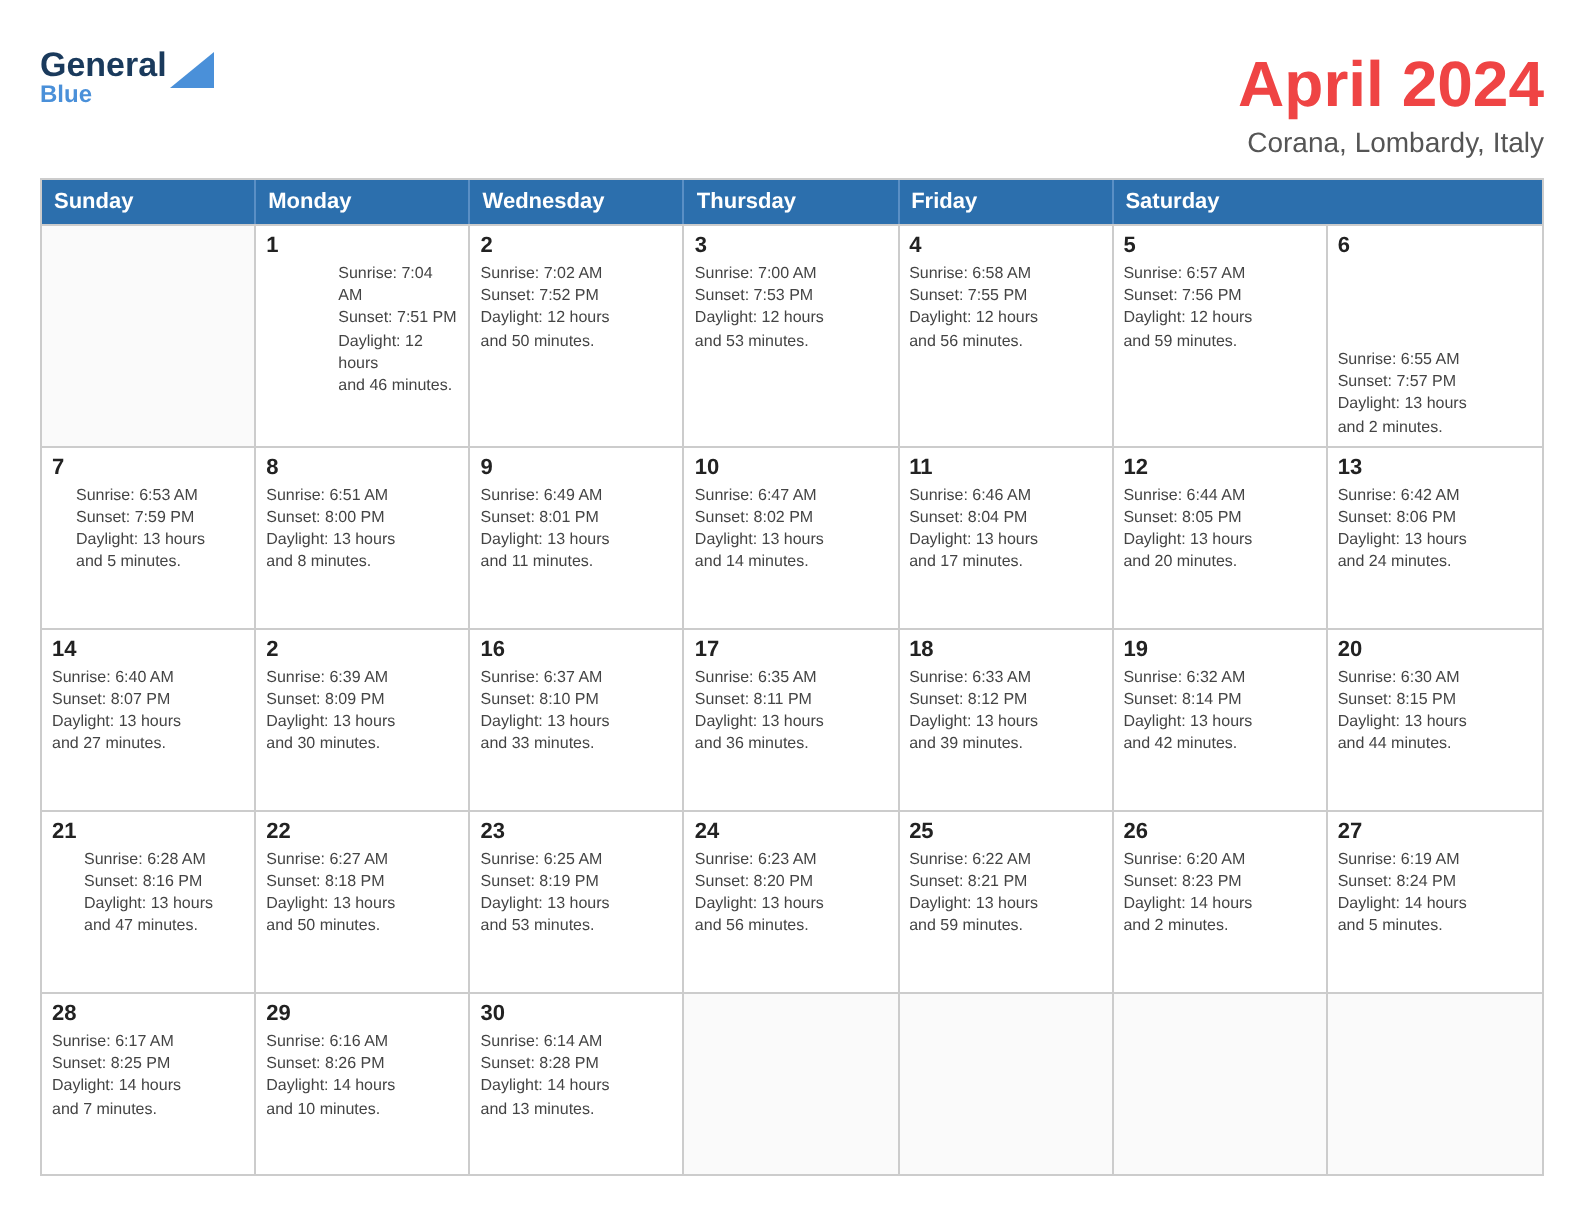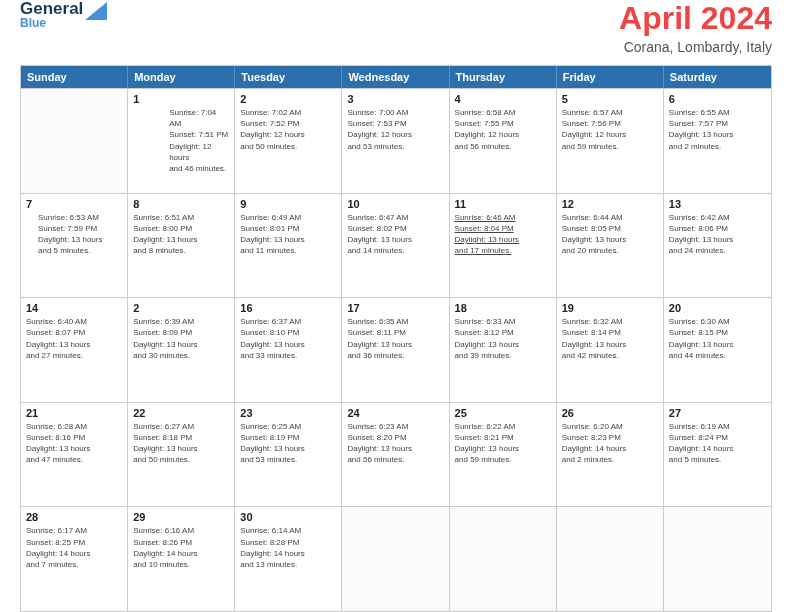--- a/index.html
+++ b/index.html
@@ -6,21 +6,21 @@
     body {
       font-family: Arial, sans-serif;
       background: #fff;
       width: 792px;
       height: 612px;
       overflow: hidden;
     }
     .page {
       width: 792px;
       height: 612px;
-      padding: 0 20px;
+      padding: 24px 20px;
       display: flex;
       flex-direction: column;
     }
     .header {
       display: flex;
       justify-content: space-between;
       align-items: flex-start;
       margin-bottom: 10px;
     }
     .logo {
@@ -119,21 +119,20 @@
     <div class="title-block">
       <div class="month-title">April 2024</div>
       <div class="location">Corana, Lombardy, Italy</div>
     </div>
   </div>
 
   <div class="calendar">
     <div class="cal-header">
     <div class="cal-header-cell">Sunday</div>
         <div class="cal-header-cell">Monday</div>
-        <div class="cal-header-cell">Tuesday</div>
         <div class="cal-header-cell">Wednesday</div>
         <div class="cal-header-cell">Thursday</div>
         <div class="cal-header-cell">Friday</div>
         <div class="cal-header-cell">Saturday</div>
       </div>
     <div class="cal-body">
     <div class="cal-row">
           <div class="cal-cell empty"></div>
           <div class="cal-cell">
             <div class="day-num">1</div>
@@ -165,21 +164,21 @@
           </div>
           <div class="cal-cell">
             <div class="day-num">5</div>
             <div class="day-detail" style="white-space: pre-line;">Sunrise: 6:57 AM
 Sunset: 7:56 PM
 Daylight: 12 hours
 and 59 minutes.</div>
           </div>
           <div class="cal-cell">
             <div class="day-num">6</div>
-            <div class="day-detail" style="white-space: pre-line;">Sunrise: 6:55 AM
+            <div class="day-detail" style="white-space: pre-line; margin-top: 43px;">Sunrise: 6:55 AM
 Sunset: 7:57 PM
 Daylight: 13 hours
 and 2 minutes.</div>
           </div>
         </div>
         <div class="cal-row">
           <div class="cal-cell">
             <div class="day-num">7</div>
             <div class="day-detail" style="white-space: pre-line; margin-left: 12px;">Sunrise: 6:53 AM
 Sunset: 7:59 PM
@@ -202,21 +201,21 @@
           </div>
           <div class="cal-cell">
             <div class="day-num">10</div>
             <div class="day-detail" style="white-space: pre-line;">Sunrise: 6:47 AM
 Sunset: 8:02 PM
 Daylight: 13 hours
 and 14 minutes.</div>
           </div>
           <div class="cal-cell">
             <div class="day-num">11</div>
-            <div class="day-detail" style="white-space: pre-line; text-decoration: underline;">Sunrise: 6:46 AM
+            <div class="day-detail" style="white-space: pre-line;">Sunrise: 6:46 AM
 Sunset: 8:04 PM
 Daylight: 13 hours
 and 17 minutes.</div>
           </div>
           <div class="cal-cell">
             <div class="day-num">12</div>
             <div class="day-detail" style="white-space: pre-line;">Sunrise: 6:44 AM
 Sunset: 8:05 PM
 Daylight: 13 hours
 and 20 minutes.</div>
@@ -276,21 +275,21 @@
             <div class="day-num">20</div>
             <div class="day-detail" style="white-space: pre-line;">Sunrise: 6:30 AM
 Sunset: 8:15 PM
 Daylight: 13 hours
 and 44 minutes.</div>
           </div>
         </div>
         <div class="cal-row">
           <div class="cal-cell">
             <div class="day-num">21</div>
-            <div class="day-detail" style="white-space: pre-line;">Sunrise: 6:28 AM
+            <div class="day-detail" style="white-space: pre-line; margin-left: 16px;">Sunrise: 6:28 AM
 Sunset: 8:16 PM
 Daylight: 13 hours
 and 47 minutes.</div>
           </div>
           <div class="cal-cell">
             <div class="day-num">22</div>
             <div class="day-detail" style="white-space: pre-line;">Sunrise: 6:27 AM
 Sunset: 8:18 PM
 Daylight: 13 hours
 and 50 minutes.</div>

